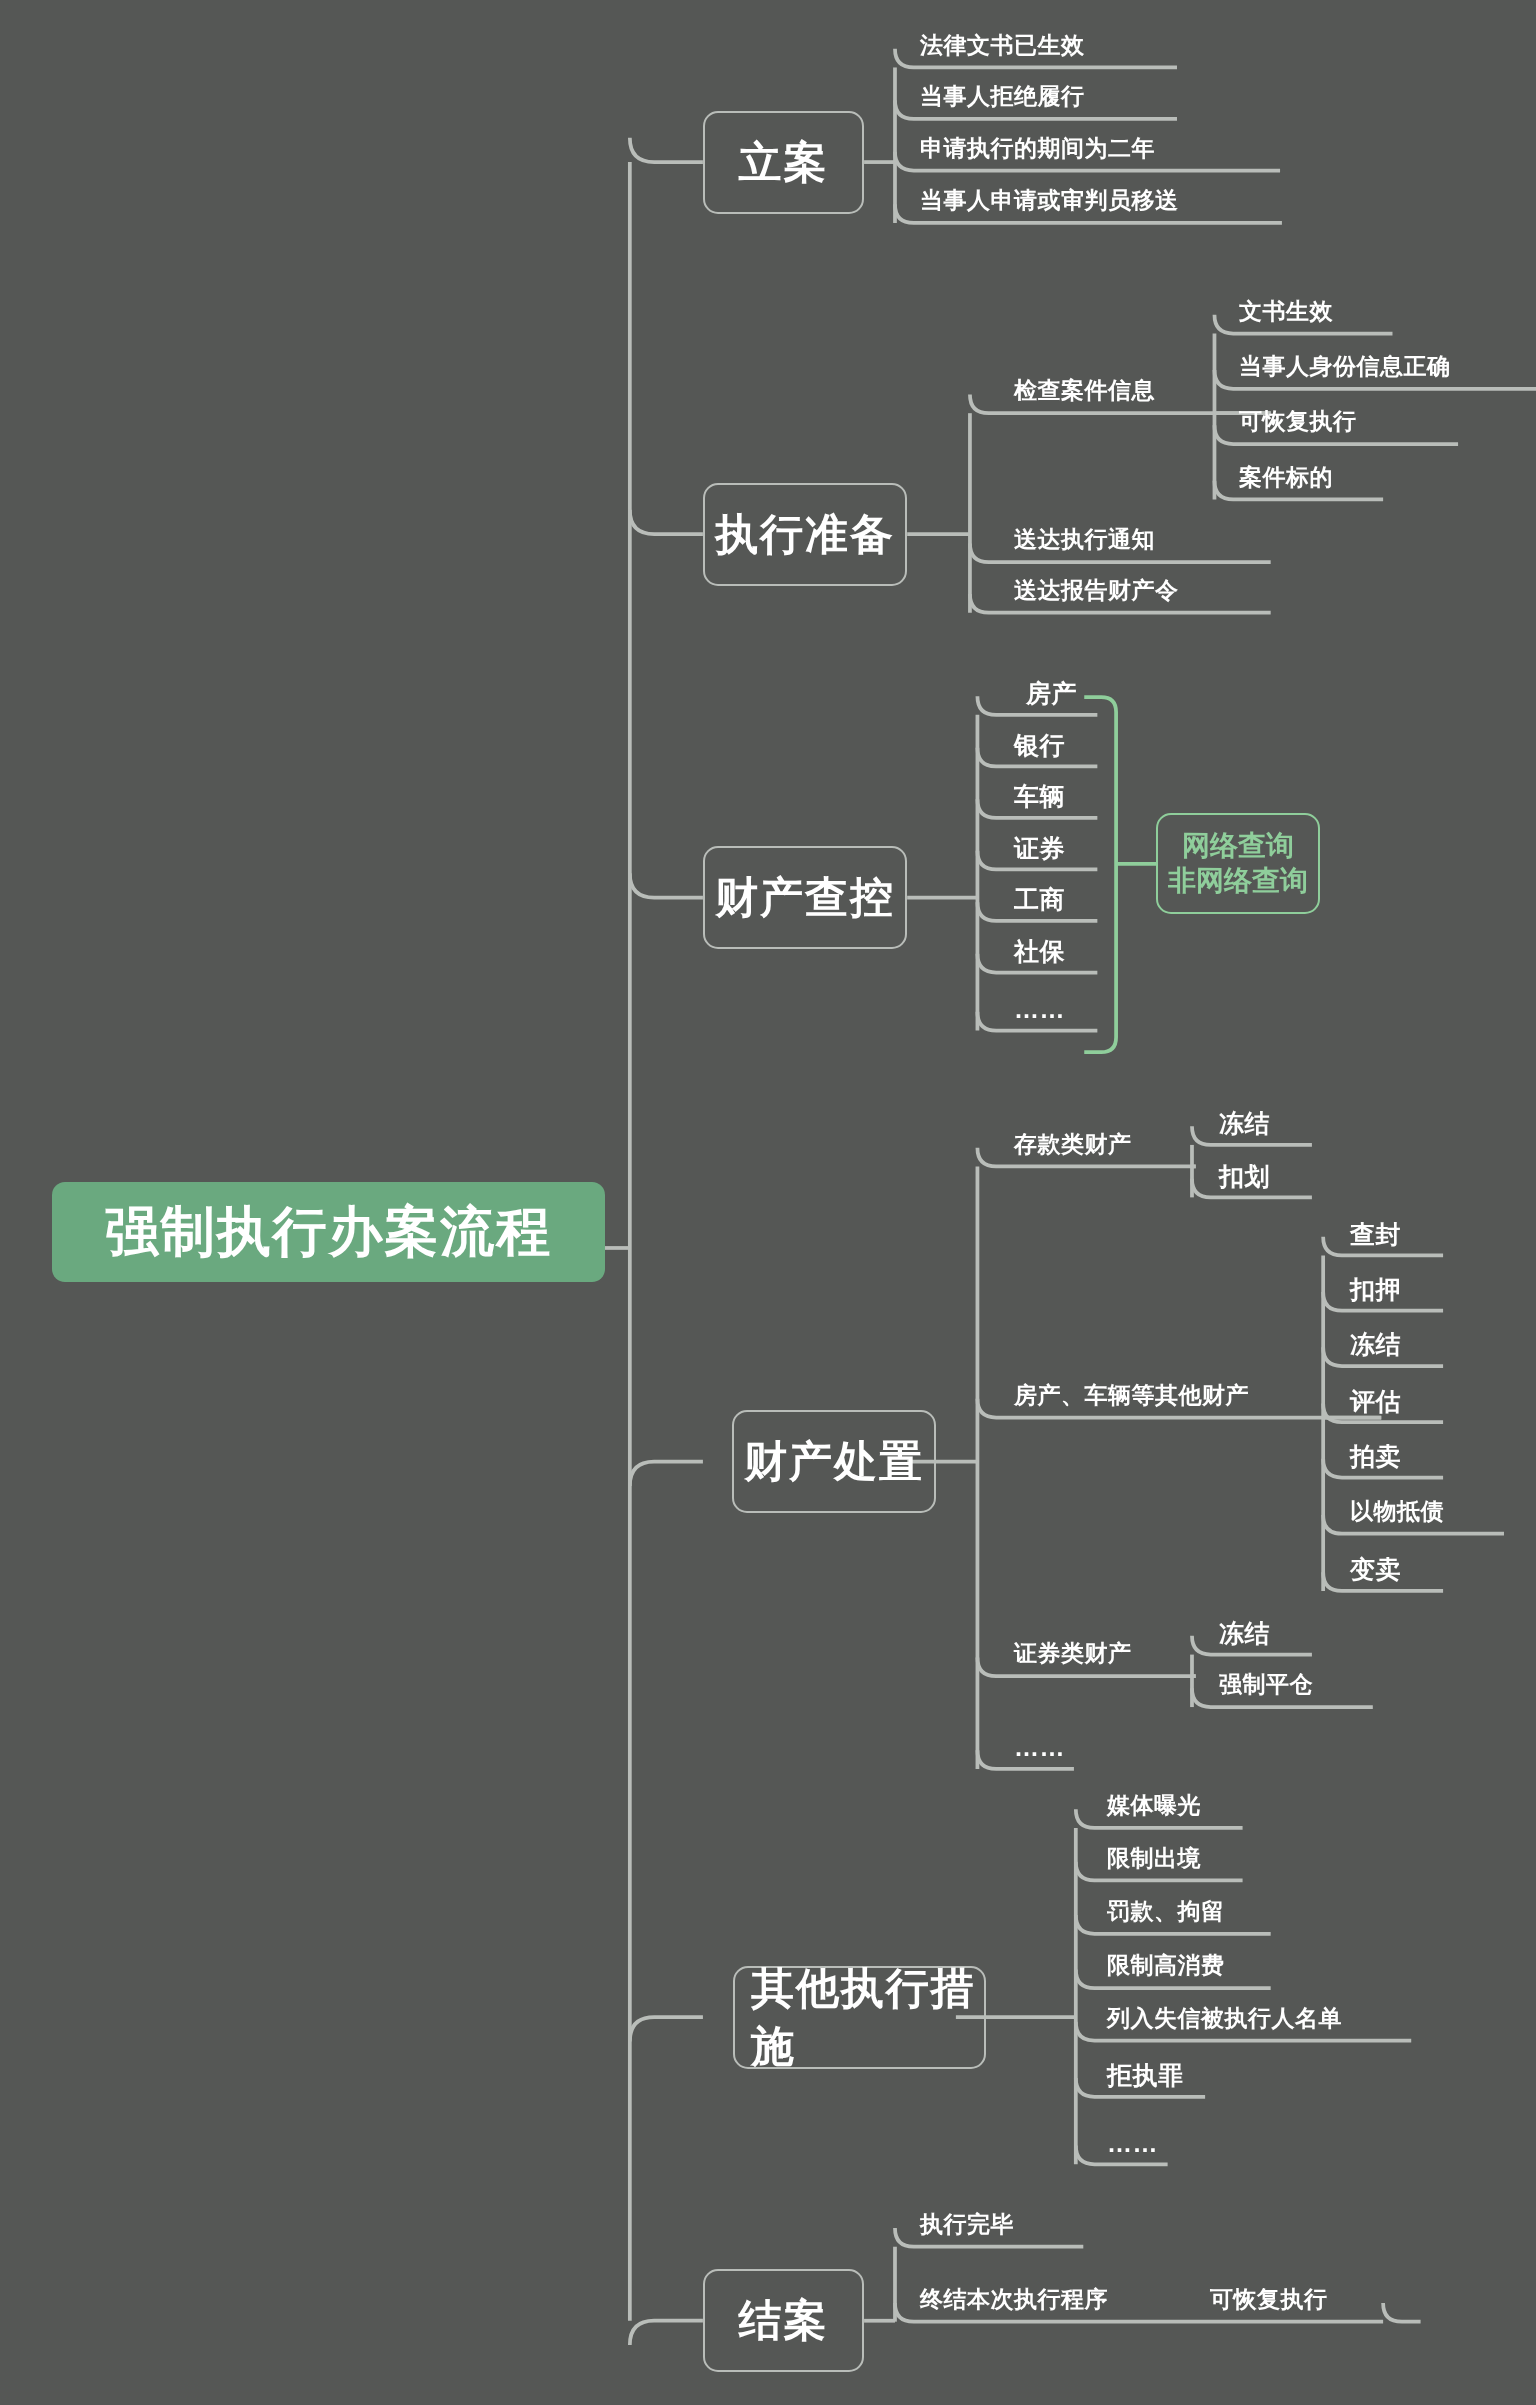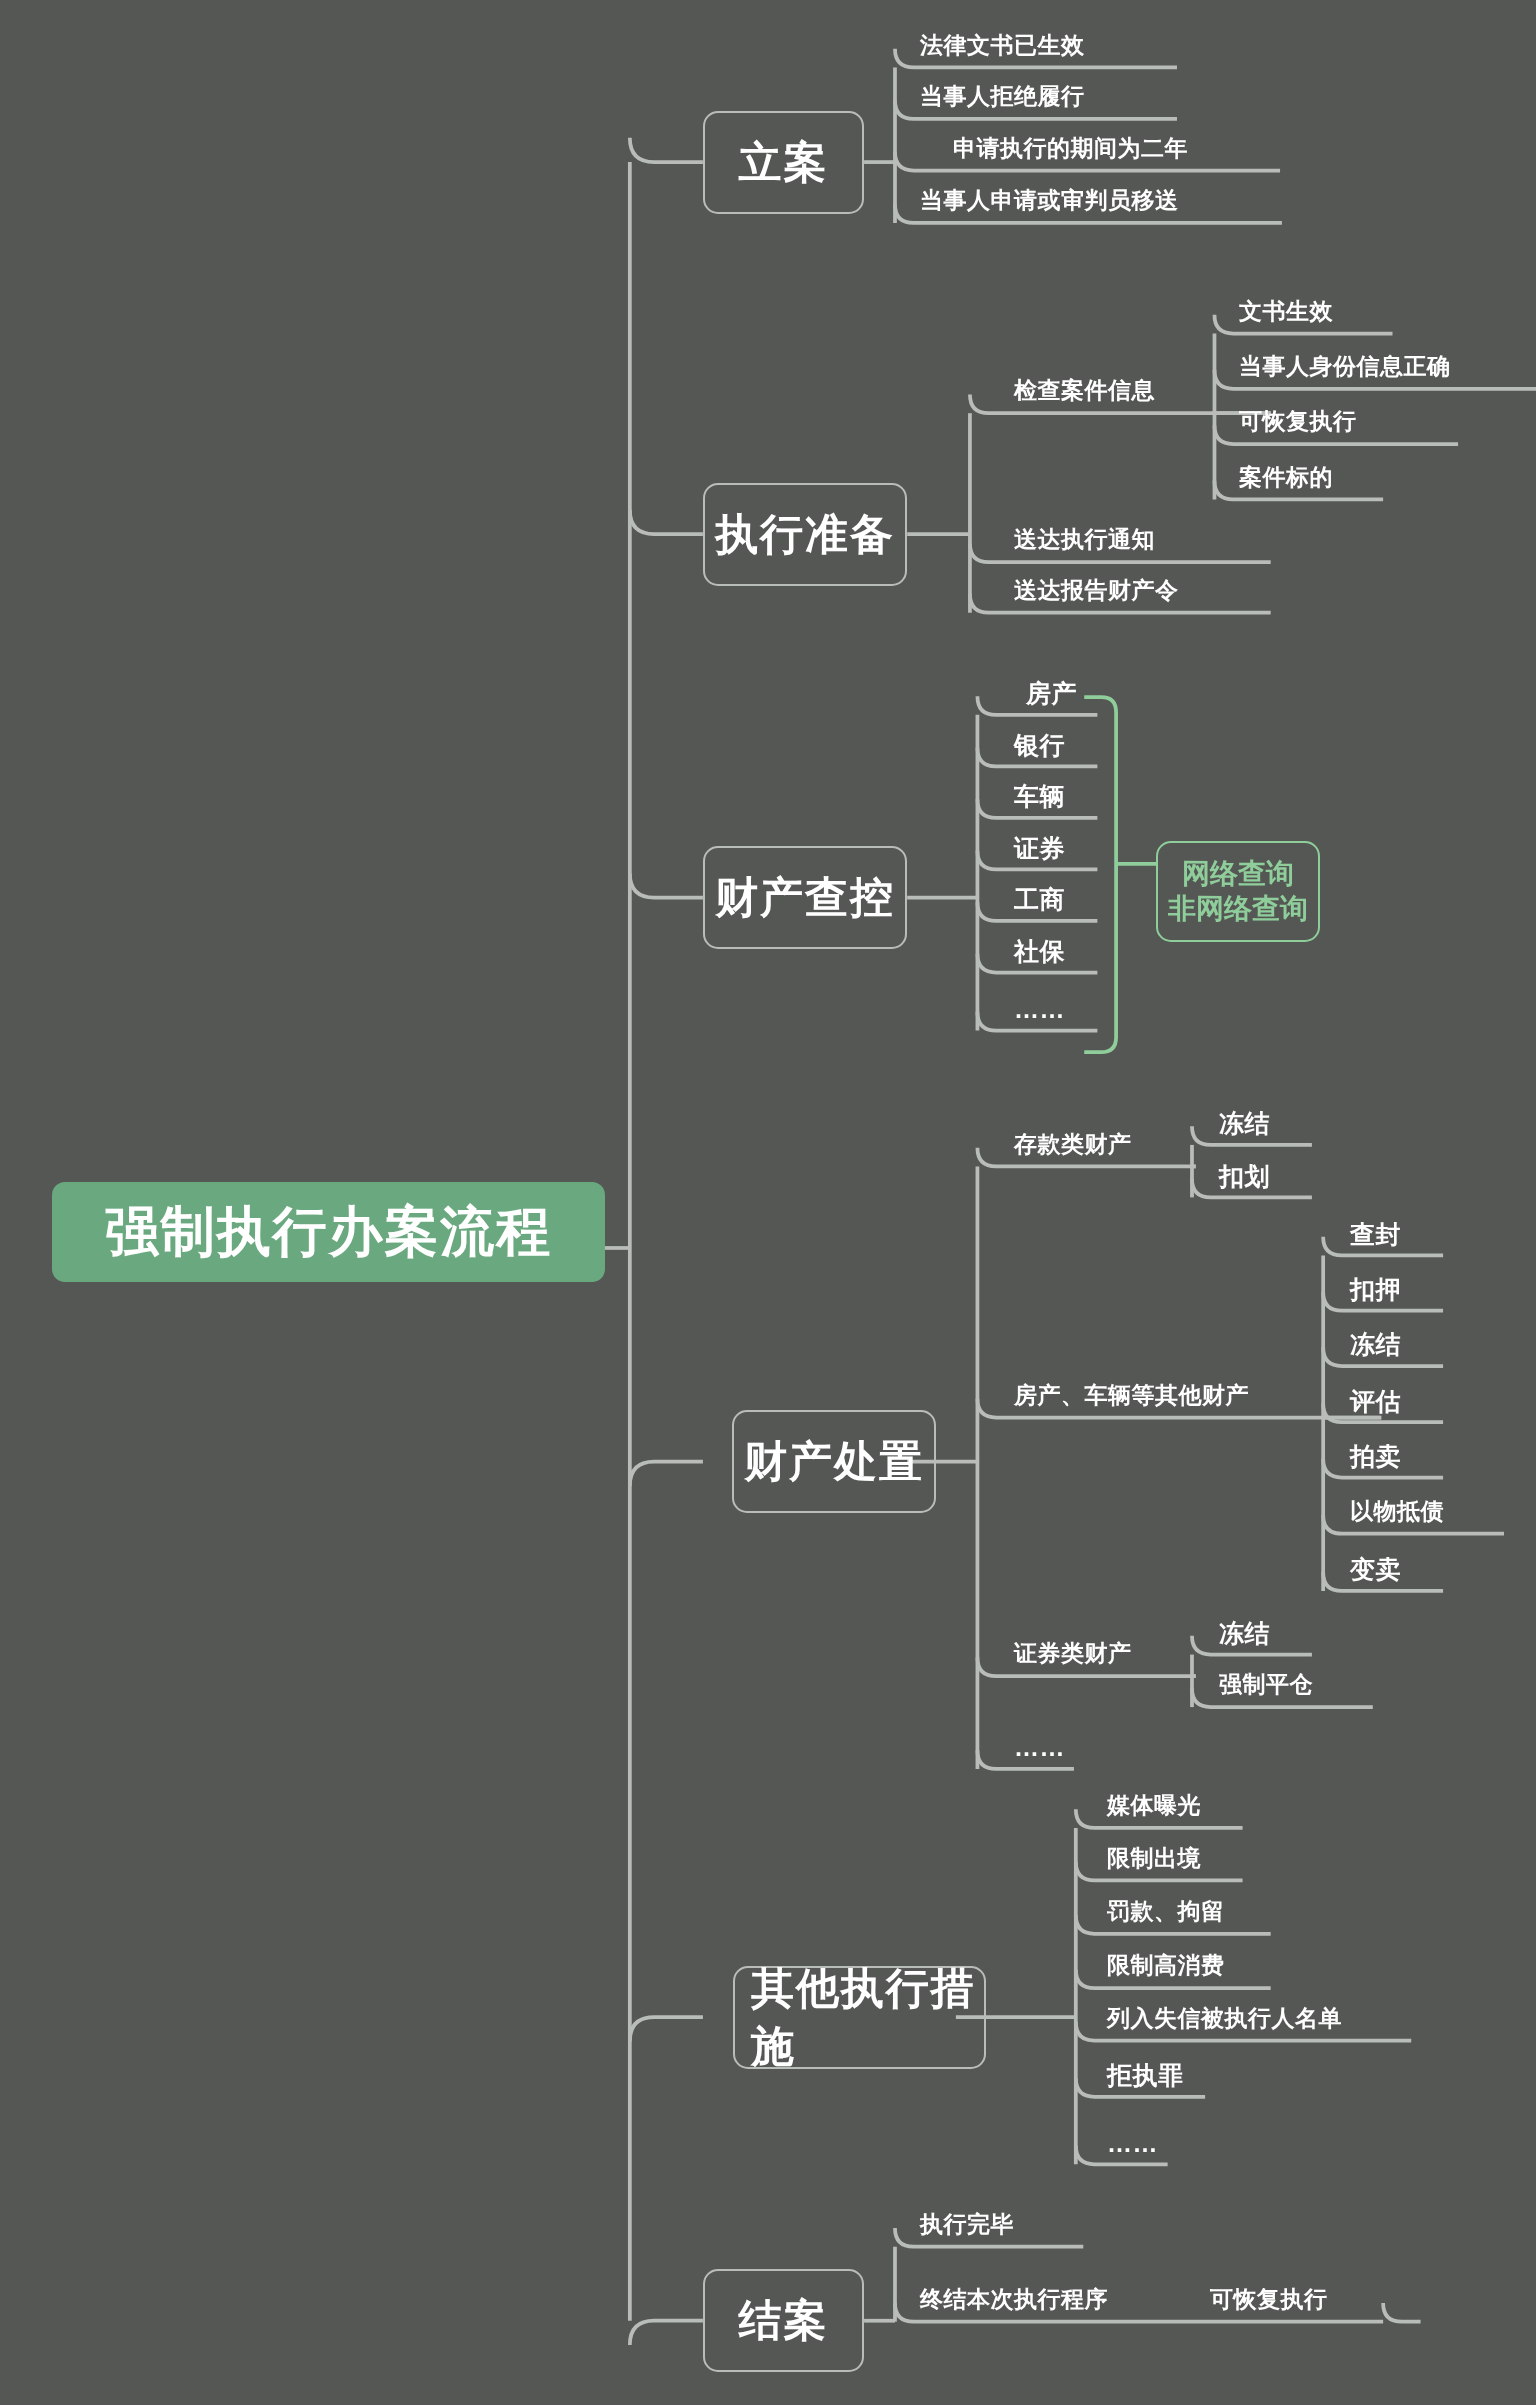--- a/index.html
+++ b/index.html
@@ -18,21 +18,21 @@
     background:#6aa97f;border-radius:13px;color:#ffffff;
     font-size:54px;font-weight:bold;letter-spacing:1.9px;
   }
   .main-node{
     border:2.8px solid #b9bdb9;border-radius:15px;color:#ffffff;
     font-size:43px;font-weight:bold;letter-spacing:1.9px;background:transparent;
   }
   .summary-node{
     border:2.8px solid #8fce9b;border-radius:15px;color:#8fce9b;
     font-size:28px;font-weight:bold;line-height:1.22;
-    text-align:center;flex-direction:column;background:transparent;margin-top:28px;
+    text-align:center;flex-direction:column;background:transparent;
   }
   .leaf{
     position:absolute;color:#ffffff;white-space:nowrap;
     font-size:23px;font-weight:bold;letter-spacing:0.5px;
     line-height:1;
   }
   .leaf.sm{font-size:25px;}
 </style>
 </head>
 <body>
@@ -116,21 +116,21 @@
     </svg>
 <div class="node root-node" style="left: 52px; top: 1182px; width: 553px; height: 100px;">强制执行办案流程</div>
     <div class="node main-node" style="left: 703px; top: 111px; width: 161px; height: 103px;">立案</div>
     <div class="node main-node" style="left: 703px; top: 483px; width: 204px; height: 103px;">执行准备</div>
     <div class="node main-node" style="left: 703px; top: 846px; width: 204px; height: 103px;">财产查控</div>
     <div class="node main-node" style="left: 732px; top: 1410px; width: 204px; height: 103px;">财产处置</div>
     <div class="node main-node" style="left: 733px; top: 1966px; width: 253px; height: 103px; padding-left: 16px;">其他执行措施</div>
     <div class="node main-node" style="left: 703px; top: 2269px; width: 161px; height: 103px;">结案</div>
     <div class="leaf" style="left: 920px; top: 34px;">法律文书已生效</div>
     <div class="leaf" style="left: 920px; top: 85px;">当事人拒绝履行</div>
-    <div class="leaf" style="left: 920px; top: 137px; margin-left: 33px;">申请执行的期间为二年</div>
+    <div class="leaf" style="left: 920px; top: 137px;">申请执行的期间为二年</div>
     <div class="leaf" style="left: 920px; top: 189px;">当事人申请或审判员移送</div>
     <div class="leaf" style="left: 1014px; top: 379px;">检查案件信息</div>
     <div class="leaf" style="left: 1014px; top: 528px;">送达执行通知</div>
     <div class="leaf" style="left: 1014px; top: 579px;">送达报告财产令</div>
     <div class="leaf" style="left: 1239px; top: 300px; text-align: center;">文书生效</div>
     <div class="leaf" style="left: 1239px; top: 355px;">当事人身份信息正确</div>
     <div class="leaf" style="left: 1239px; top: 410px;">可恢复执行</div>
     <div class="leaf" style="left: 1239px; top: 466px;">案件标的</div>
     <div class="leaf sm" style="left: 1026px; top: 681px;">房产</div>
     <div class="leaf sm" style="left: 1014px; top: 733px;">银行</div>

